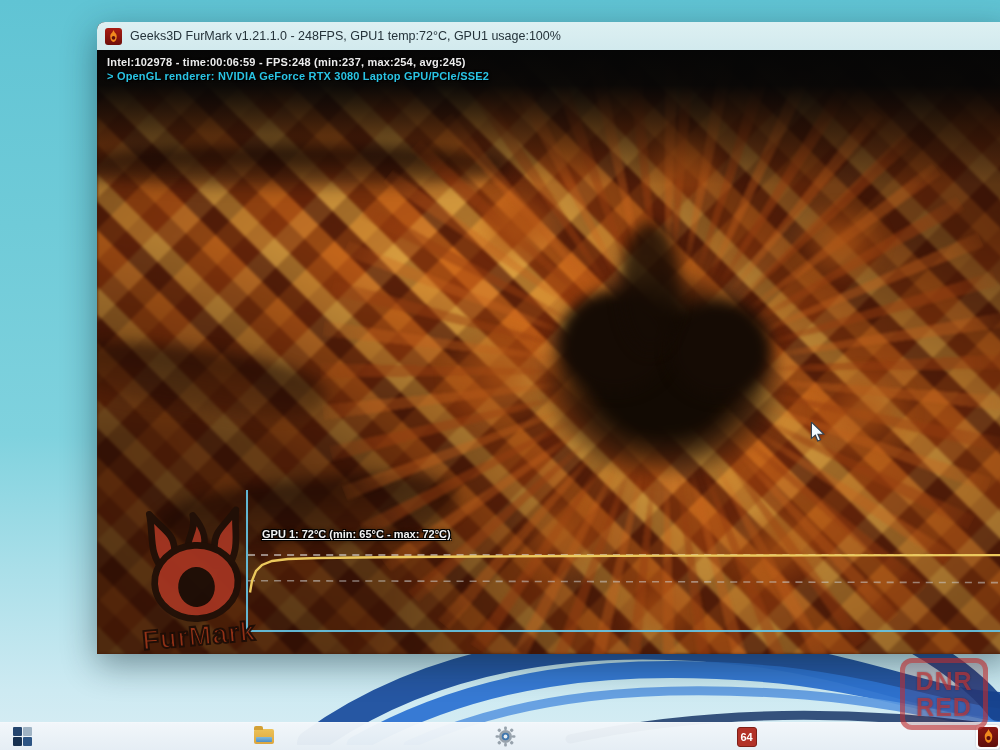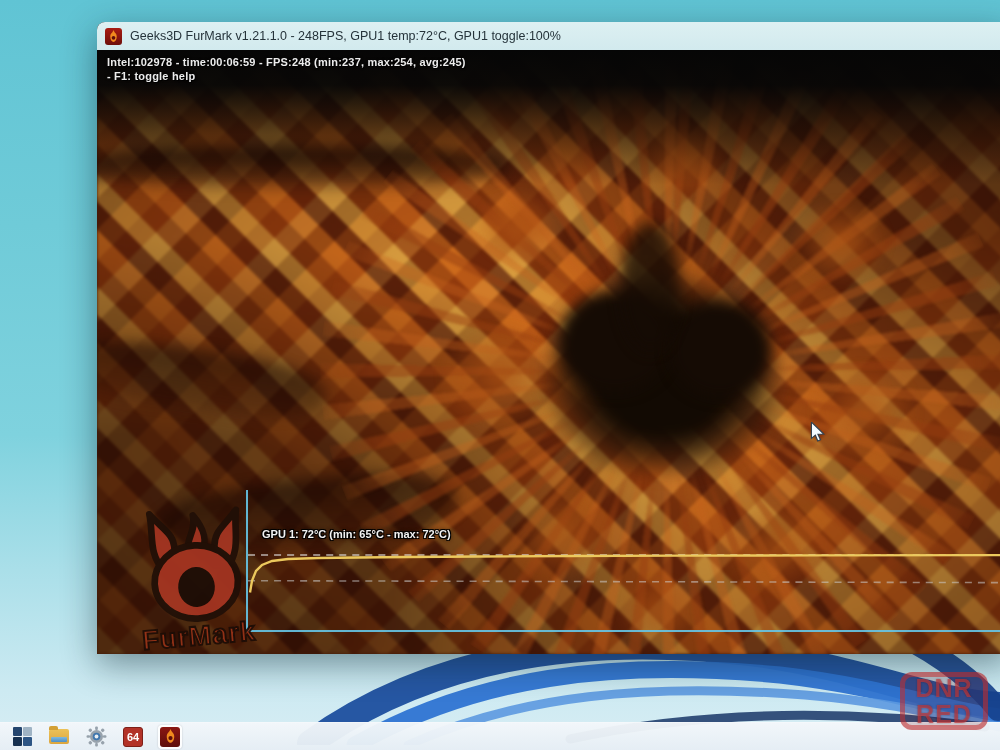--- a/index.html
+++ b/index.html
@@ -6,21 +6,21 @@
   *{box-sizing:border-box;font-family:"Liberation Sans",sans-serif;}
   .screen{position:relative;width:1000px;height:750px;overflow:hidden;
     background:linear-gradient(180deg,#60c4d4 0%,#6fcbd8 30%,#7fd2de 58%,#aadfe9 76%,#cdeaf2 92%,#d8edf4 100%);}
 
   
   .bloom{position:absolute;left:280px;top:615px;width:720px;height:130px;z-index:1;}
 
   
   .taskbar{position:absolute;left:0;bottom:0;width:1000px;height:28px;z-index:20;
     background:linear-gradient(180deg,rgba(243,247,250,0.96),rgba(230,238,244,0.96));
-    display:flex;align-items:center;gap:13px;padding-left:10px;border-top:1px solid rgba(255,255,255,0.6);}
+    display:flex;align-items:center;gap:13px;padding-left:10px;border-top:1px solid rgba(255,255,255,0.6);justify-content:space-between;}
   .tb-item{width:24px;height:24px;display:flex;align-items:center;justify-content:center;border-radius:4px;}
   .tb-item.active{background:rgba(255,255,255,0.85);box-shadow:0 0 2px rgba(0,0,0,0.2);}
   .win-logo{display:grid;grid-template-columns:9px 9px;grid-template-rows:9px 9px;gap:1px;}
   .win-logo i{background:#24456e;border-radius:1px;}
   .win-logo i:nth-child(2){background:#9fb3c4;}
   .win-logo i:nth-child(3){background:#16304f;}
   .win-logo i:nth-child(4){background:#2d5584;}
   .folder{position:relative;width:20px;height:15px;background:linear-gradient(180deg,#ecc258,#dca63e);border-radius:2px;}
   .folder:before{content:"";position:absolute;top:-3px;left:0;width:9px;height:4px;background:#d3a035;border-radius:2px 2px 0 0;}
   .folder:after{content:"";position:absolute;left:2px;bottom:2px;width:16px;height:5px;background:linear-gradient(180deg,#7fb9dd,#4f8fc4);border-radius:1px;}
@@ -83,32 +83,32 @@
     text-shadow:1px 1px 0 rgba(0,0,0,0.95),0 0 3px rgba(0,0,0,0.7);}
   .osd .ln-green{color:#a9c837;}
   .osd .ln-white{color:#ececec;}
   .osd .ln-cyan{color:#2ac4e4;}
 
   
   .graph{position:absolute;left:149px;top:440px;right:0;height:142px;
     border-left:2px solid rgba(102,198,232,0.9);border-bottom:2px solid rgba(102,198,232,0.9);}
   .graph svg{position:absolute;inset:0;width:100%;height:100%;}
   .graph-label{position:absolute;left:14px;top:38px;font-weight:bold;font-size:11px;color:#f2f2f2;
-    text-shadow:1px 1px 0 #000,-1px -1px 0 #000,1px -1px 0 #000,-1px 1px 0 #000,0 0 4px #000;white-space:nowrap;}
+    text-shadow:1px 1px 0 #000,-1px -1px 0 #000,1px -1px 0 #000,-1px 1px 0 #000,0 0 4px #000;white-space:nowrap;text-decoration:underline;}
 
   
   .fm-logo{position:absolute;left:14px;top:452px;width:170px;height:150px;transform:rotate(-3deg);opacity:.92;}
   .fm-logo-text{position:absolute;left:0;bottom:0;width:100%;text-align:center;font-weight:bold;font-size:27px;
     color:#993318;-webkit-text-stroke:2px #1d0d06;letter-spacing:1px;transform:rotate(-2deg);}
 
   
   .cursor{position:absolute;left:713px;top:372px;z-index:40;}
 
   
-  .watermark{position:absolute;right:12px;bottom:20px;width:88px;height:58px;z-index:50;
+  .watermark{position:absolute;right:12px;bottom:20px;width:88px;height:72px;z-index:50;
     border:5px solid rgba(196,48,48,0.55);border-radius:12px;background:rgba(110,20,35,0.18);
     display:flex;flex-direction:column;align-items:center;justify-content:center;line-height:26px;
     font-weight:bold;font-size:25px;letter-spacing:1px;color:rgba(205,58,58,0.62);
     text-shadow:0 0 2px rgba(60,10,20,0.4);}
 </style>
 </head>
 <body>
 
 <div class="screen">
 
@@ -121,21 +121,21 @@
   </svg>
 
   <div class="window">
     <div class="titlebar">
       <span class="app-ico">
         <svg width="11" height="13" viewBox="0 0 10 12">
             <path d="M5,0 C4,3 2,3 2,6 C2,9 3.5,11 5,11 C6.5,11 8,9 8,6 C8,3 6,3 5,0 Z" fill="#f08a1e"></path>
             <circle cx="5" cy="7.2" r="1.7" fill="#5e0e0b"></circle>
           </svg>
       </span>
-      <span class="title-text">Geeks3D FurMark v1.21.1.0 - 248FPS, GPU1 temp:72°C, GPU1 toggle:100%</span>
+      <span class="title-text">Geeks3D FurMark v1.21.1.0 - 248FPS, GPU1 temp:72°C, GPU1 usage:100%</span>
     </div>
 
     <div class="render">
       <div class="mosaic"></div>
       <div class="streak s1"></div>
       <div class="streak s2"></div>
       <div class="streak s3"></div>
 
       <div class="eye">
         <div class="blotch" style="left:95px;top:260px;width:170px;height:150px;"></div>
@@ -149,21 +149,21 @@
         <div class="pupil"></div>
         <div class="pupil-lobe" style="left:240px;top:250px;width:110px;height:100px;"></div>
         <div class="pupil-lobe" style="left:350px;top:260px;width:100px;height:95px;"></div>
         <div class="pupil-lobe" style="left:300px;top:180px;width:60px;height:130px;opacity:.8;"></div>
       </div>
 
       <div class="top-shade"></div>
 
       <div class="osd">
         <div class="ln-white">Intel:102978 - time:00:06:59 - FPS:248 (min:237, max:254, avg:245)</div>
-        <div class="ln-white">- F1: toggle help</div>
+        <div class="ln-cyan">&gt; OpenGL renderer: NVIDIA GeForce RTX 3080 Laptop GPU/PCIe/SSE2</div>
       </div>
 
       <div class="graph">
         <svg viewBox="0 0 760 142" preserveAspectRatio="none">
           <line x1="0" y1="66" x2="760" y2="66" stroke="#e4e4e4" stroke-width="1.6" stroke-dasharray="7 6" opacity="0.75"></line>
           <line x1="0" y1="92" x2="760" y2="94" stroke="#cccccc" stroke-width="1.6" stroke-dasharray="7 6" opacity="0.55"></line>
           <polyline points="2,104 4,92 8,82 14,76 24,72 40,70 70,69 110,68.5 160,68 230,67.5 320,67 430,66.6 560,66.3 760,66" fill="none" stroke="#ecc95d" stroke-width="2.4"></polyline>
         </svg>
         <div class="graph-label">GPU 1: 72°C (min: 65°C - max: 72°C)</div>
       </div>

